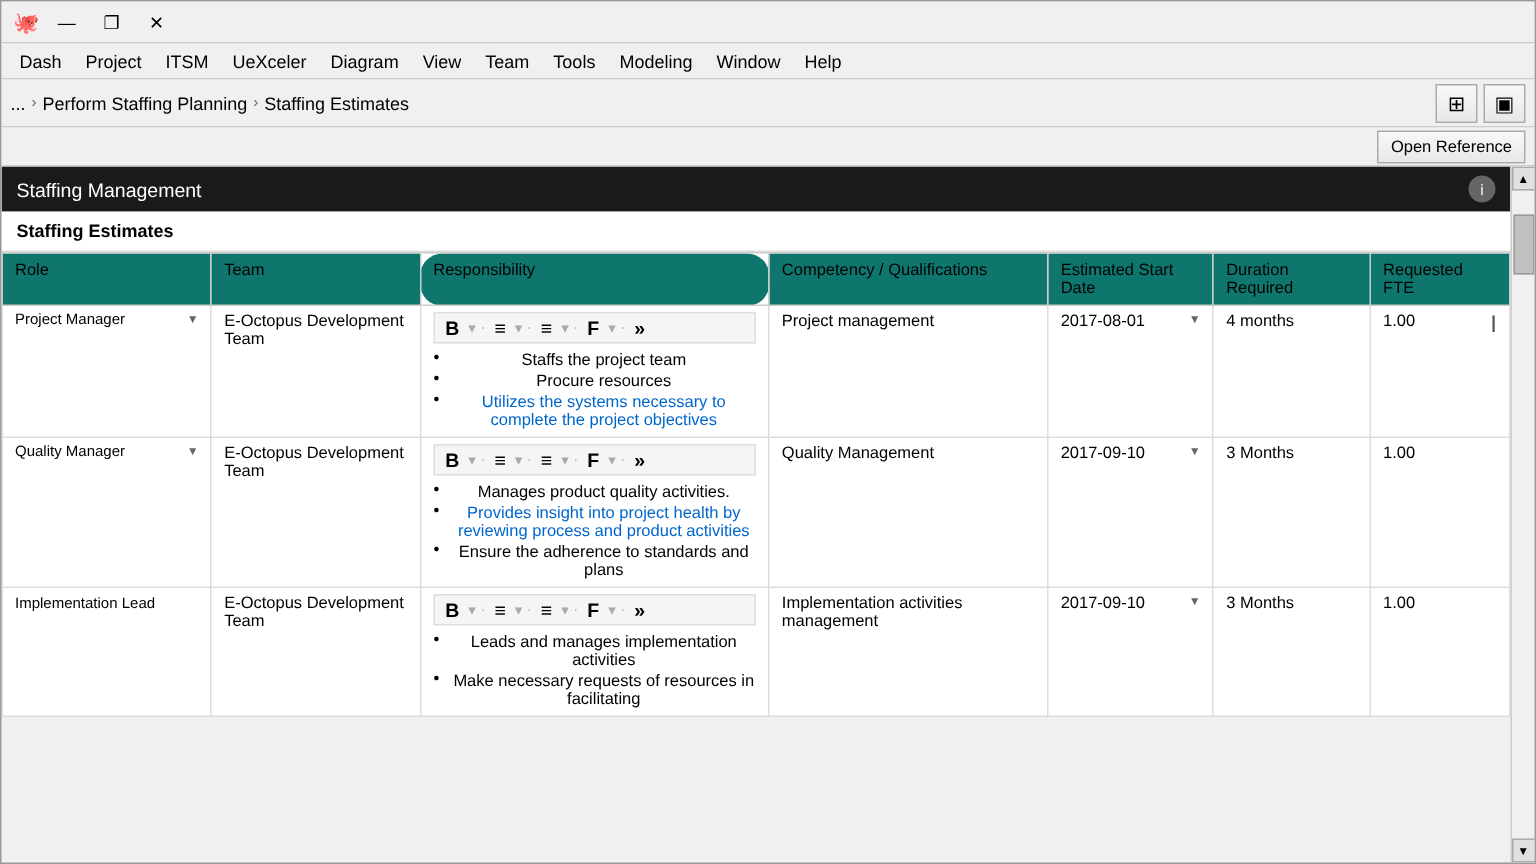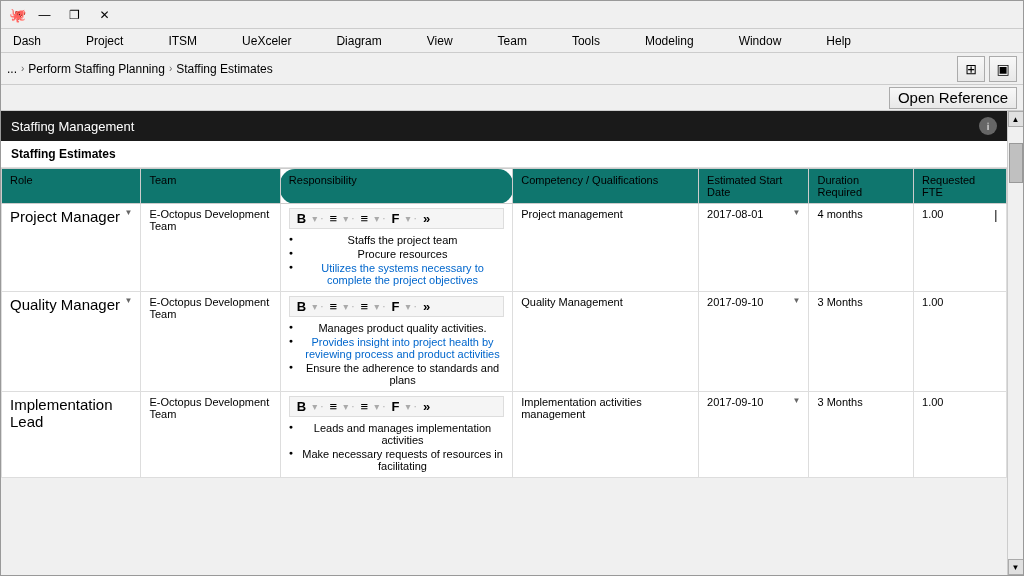--- a/index.html
+++ b/index.html
@@ -20,21 +20,20 @@
     .title-bar-btn { width: 28px; height: 22px; border: none; background: #f0f0f0; cursor: pointer; font-size: 12px; display: flex; align-items: center; justify-content: center; }
 
     
     .menu-bar {
       background: #f0f0f0;
       height: 24px;
       display: flex;
       align-items: center;
       padding: 0 4px;
       border-bottom: 1px solid #ccc;
-      gap: 29px;
     }
     .menu-item {
       padding: 2px 8px;
       font-size: 12px;
       cursor: pointer;
       height: 100%;
       display: flex;
       align-items: center;
     }
 
@@ -47,21 +46,21 @@
       padding: 0 6px;
       border-bottom: 1px solid #ccc;
       gap: 4px;
     }
     .breadcrumb { display: flex; align-items: center; gap: 4px; font-size: 12px; flex: 1; }
     .breadcrumb-sep { color: #666; font-size: 10px; }
     .breadcrumb-item { color: #000; }
     .toolbar-right { display: flex; align-items: center; gap: 4px; }
     .toolbar-btn {
       padding: 2px 8px;
-      font-size: 15px;
+      font-size: 11px;
       border: 1px solid #ababab;
       background: linear-gradient(to bottom, #f8f8f8, #e8e8e8);
       cursor: pointer;
       height: 22px;
       display: flex;
       align-items: center;
     }
     .toolbar-icon-btn {
       width: 28px; height: 26px;
       border: 1px solid #ababab;
@@ -156,21 +155,21 @@
 
     .staffing-label {
       padding: 6px 10px;
       font-size: 12px;
       font-weight: bold;
       background: white;
       border-bottom: 1px solid #ddd;
     }
 
     .row-label {
-      font-size: 15px;
+      font-size: 10px;
       color: #000;
     }
 
     .editor-toolbar {
       display: flex;
       align-items: center;
       gap: 3px;
       margin-bottom: 4px;
       background: #f5f5f5;
       padding: 2px 4px;

